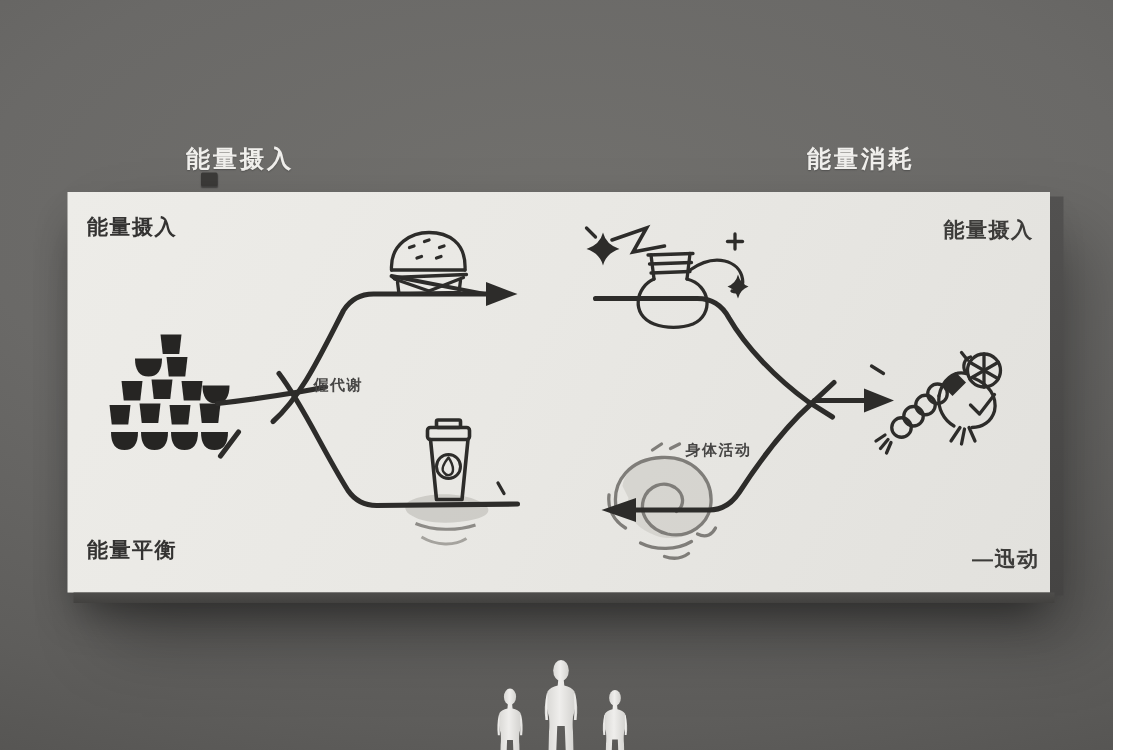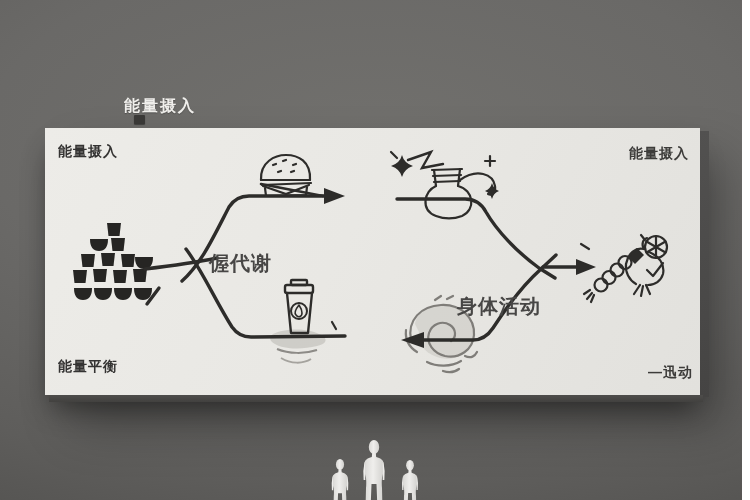--- a/index.html
+++ b/index.html
@@ -30,32 +30,33 @@
   .board-bottom-edge{
     position:absolute;left:4px;bottom:-7px;width:654px;height:7px;
     background:linear-gradient(180deg,#4e4d4b,#42413f);
   }
   .lbl{position:absolute;color:#343332;font-weight:bold;}
   .lbl.corner{font-size:14px;letter-spacing:1px;}
   .tl{left:13px;top:15px;}
   .tr{right:11px;top:17px;color:#3d3c3a;}
   .bl{left:13px;bottom:19px;margin-top:42px;}
   .br{right:7px;bottom:13px;color:#3d3c3a;margin-top:24px;}
-  .jn{font-size:20px;letter-spacing:1px;color:#474645;}
+  .jn{font-size:10px;letter-spacing:1px;color:#474645;}
   .jl{left:164px;top:122px;}
   .jr{left:412px;top:122px;margin-top:43px;}
   .diagram{position:absolute;left:0;top:0;width:655px;height:267px;}
   .figures{position:absolute;left:318px;top:437px;width:112px;height:63px;}
 </style>
 </head>
 <body>
 
 <div class="stage">
 
   <div class="hdr hdr-left">能量摄入</div>
+  <div class="hdr hdr-right">能量消耗</div>
 
   <div class="pin"></div>
 
   <div class="board">
     <div class="board-edge"></div>
     <div class="board-bottom-edge"></div>
 
     <svg class="diagram" viewBox="0 0 655 267" xmlns="http://www.w3.org/2000/svg">
 
       <g>

